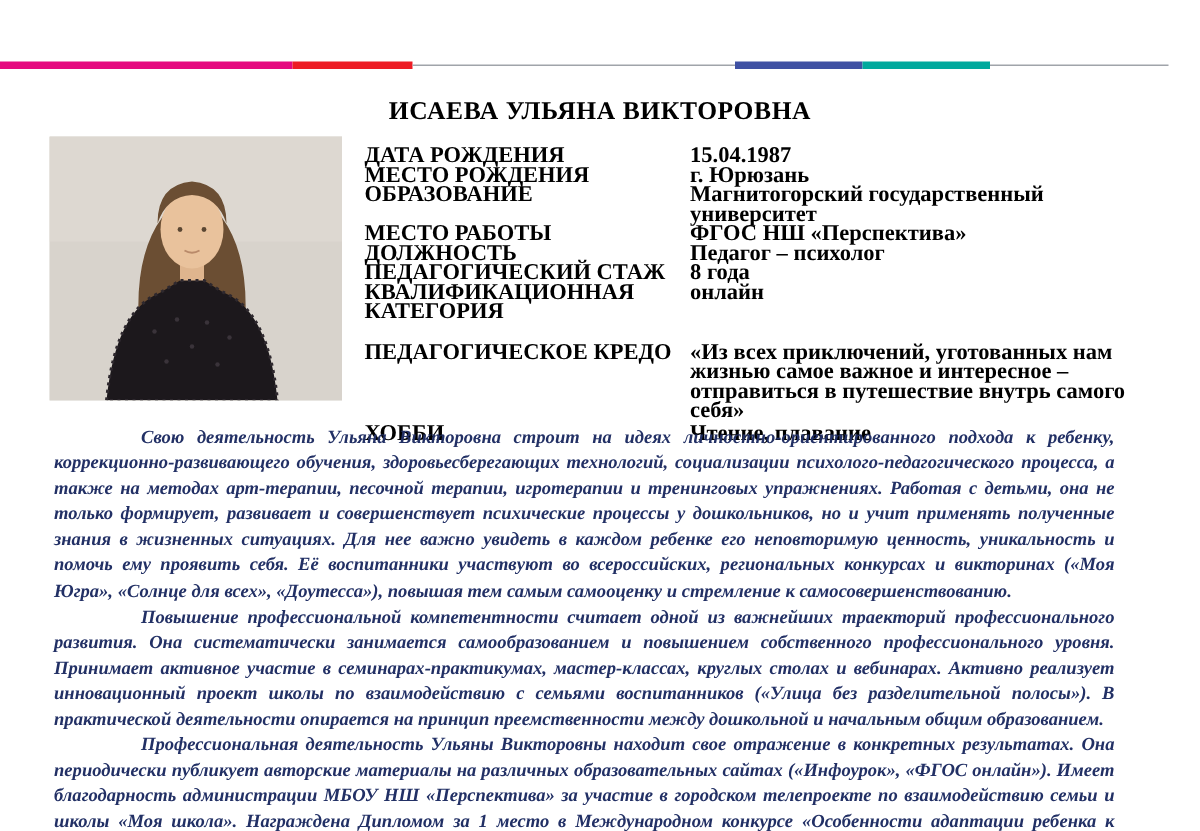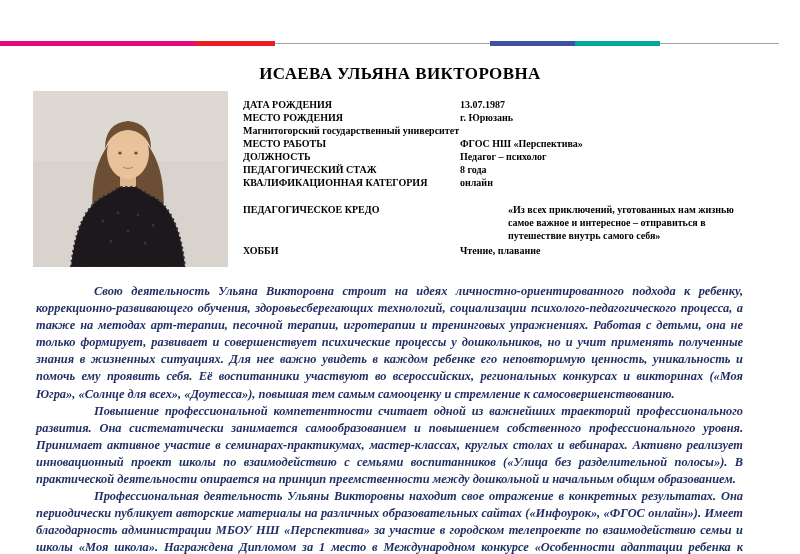--- a/index.html
+++ b/index.html
@@ -13,27 +13,27 @@
   .page-title{
     position:absolute;top:30px;left:0;width:800px;text-align:center;
     font-weight:bold;font-size:17px;letter-spacing:0.4px;color:#000;
   }
   .photo{
     position:absolute;left:33px;top:57px;width:195px;height:176px;overflow:hidden;
     background:#d8d3cc;
   }
   .photo svg{display:block;width:100%;height:100%;}
   .info{
-    position:absolute;left:243px;top:64px;width:516px;font-size:10px;font-weight:bold;
+    position:absolute;left:243px;top:64px;width:516px;font-size:15px;font-weight:bold;
     color:#000;
   }
   .info .row{display:flex;line-height:13px;}
   .info .label{width:217px;flex:none;text-transform:uppercase;}
   .info .value{flex:1;}
-  .info .gap-top{margin-top:14px;gap:48px;}
+  .info .gap-top{margin-top:14px;}
   .info .gap-sm{margin-top:2px;align-items:flex-end;}
   .bio{
     position:absolute;left:36px;right:36px;top:249px;
     font-size:12.4px;line-height:17.1px;font-style:italic;font-weight:bold;
     text-align:justify;color:#223065;
   }
   .bio p{margin:0;text-indent:58px;font-family:Liberation Serif, serif;}
 </style>
 </head>
 <body>
@@ -76,27 +76,28 @@
       <circle cx="120" cy="134" r="1.5" fill="#3a333a"></circle>
       <circle cx="95" cy="140" r="1.5" fill="#3a333a"></circle>
       <circle cx="78" cy="150" r="1.5" fill="#3a333a"></circle>
       <circle cx="112" cy="152" r="1.5" fill="#3a333a"></circle>
     </svg>
   </div>
 
   <div class="info">
     <div class="row">
       <div class="label">ДАТА РОЖДЕНИЯ</div>
-      <div class="value">13.07.1987</div>
+      <div class="value">15.04.1987</div>
     </div>
     <div class="row">
       <div class="label">МЕСТО РОЖДЕНИЯ</div>
       <div class="value">г. Юрюзань</div>
     </div>
     <div class="row">
+      <div class="label">ОБРАЗОВАНИЕ</div>
       <div class="value">Магнитогорский государственный университет</div>
     </div>
     <div class="row">
       <div class="label">МЕСТО РАБОТЫ</div>
       <div class="value">ФГОС НШ «Перспектива»</div>
     </div>
     <div class="row">
       <div class="label">ДОЛЖНОСТЬ</div>
       <div class="value">Педагог – психолог</div>
     </div>

